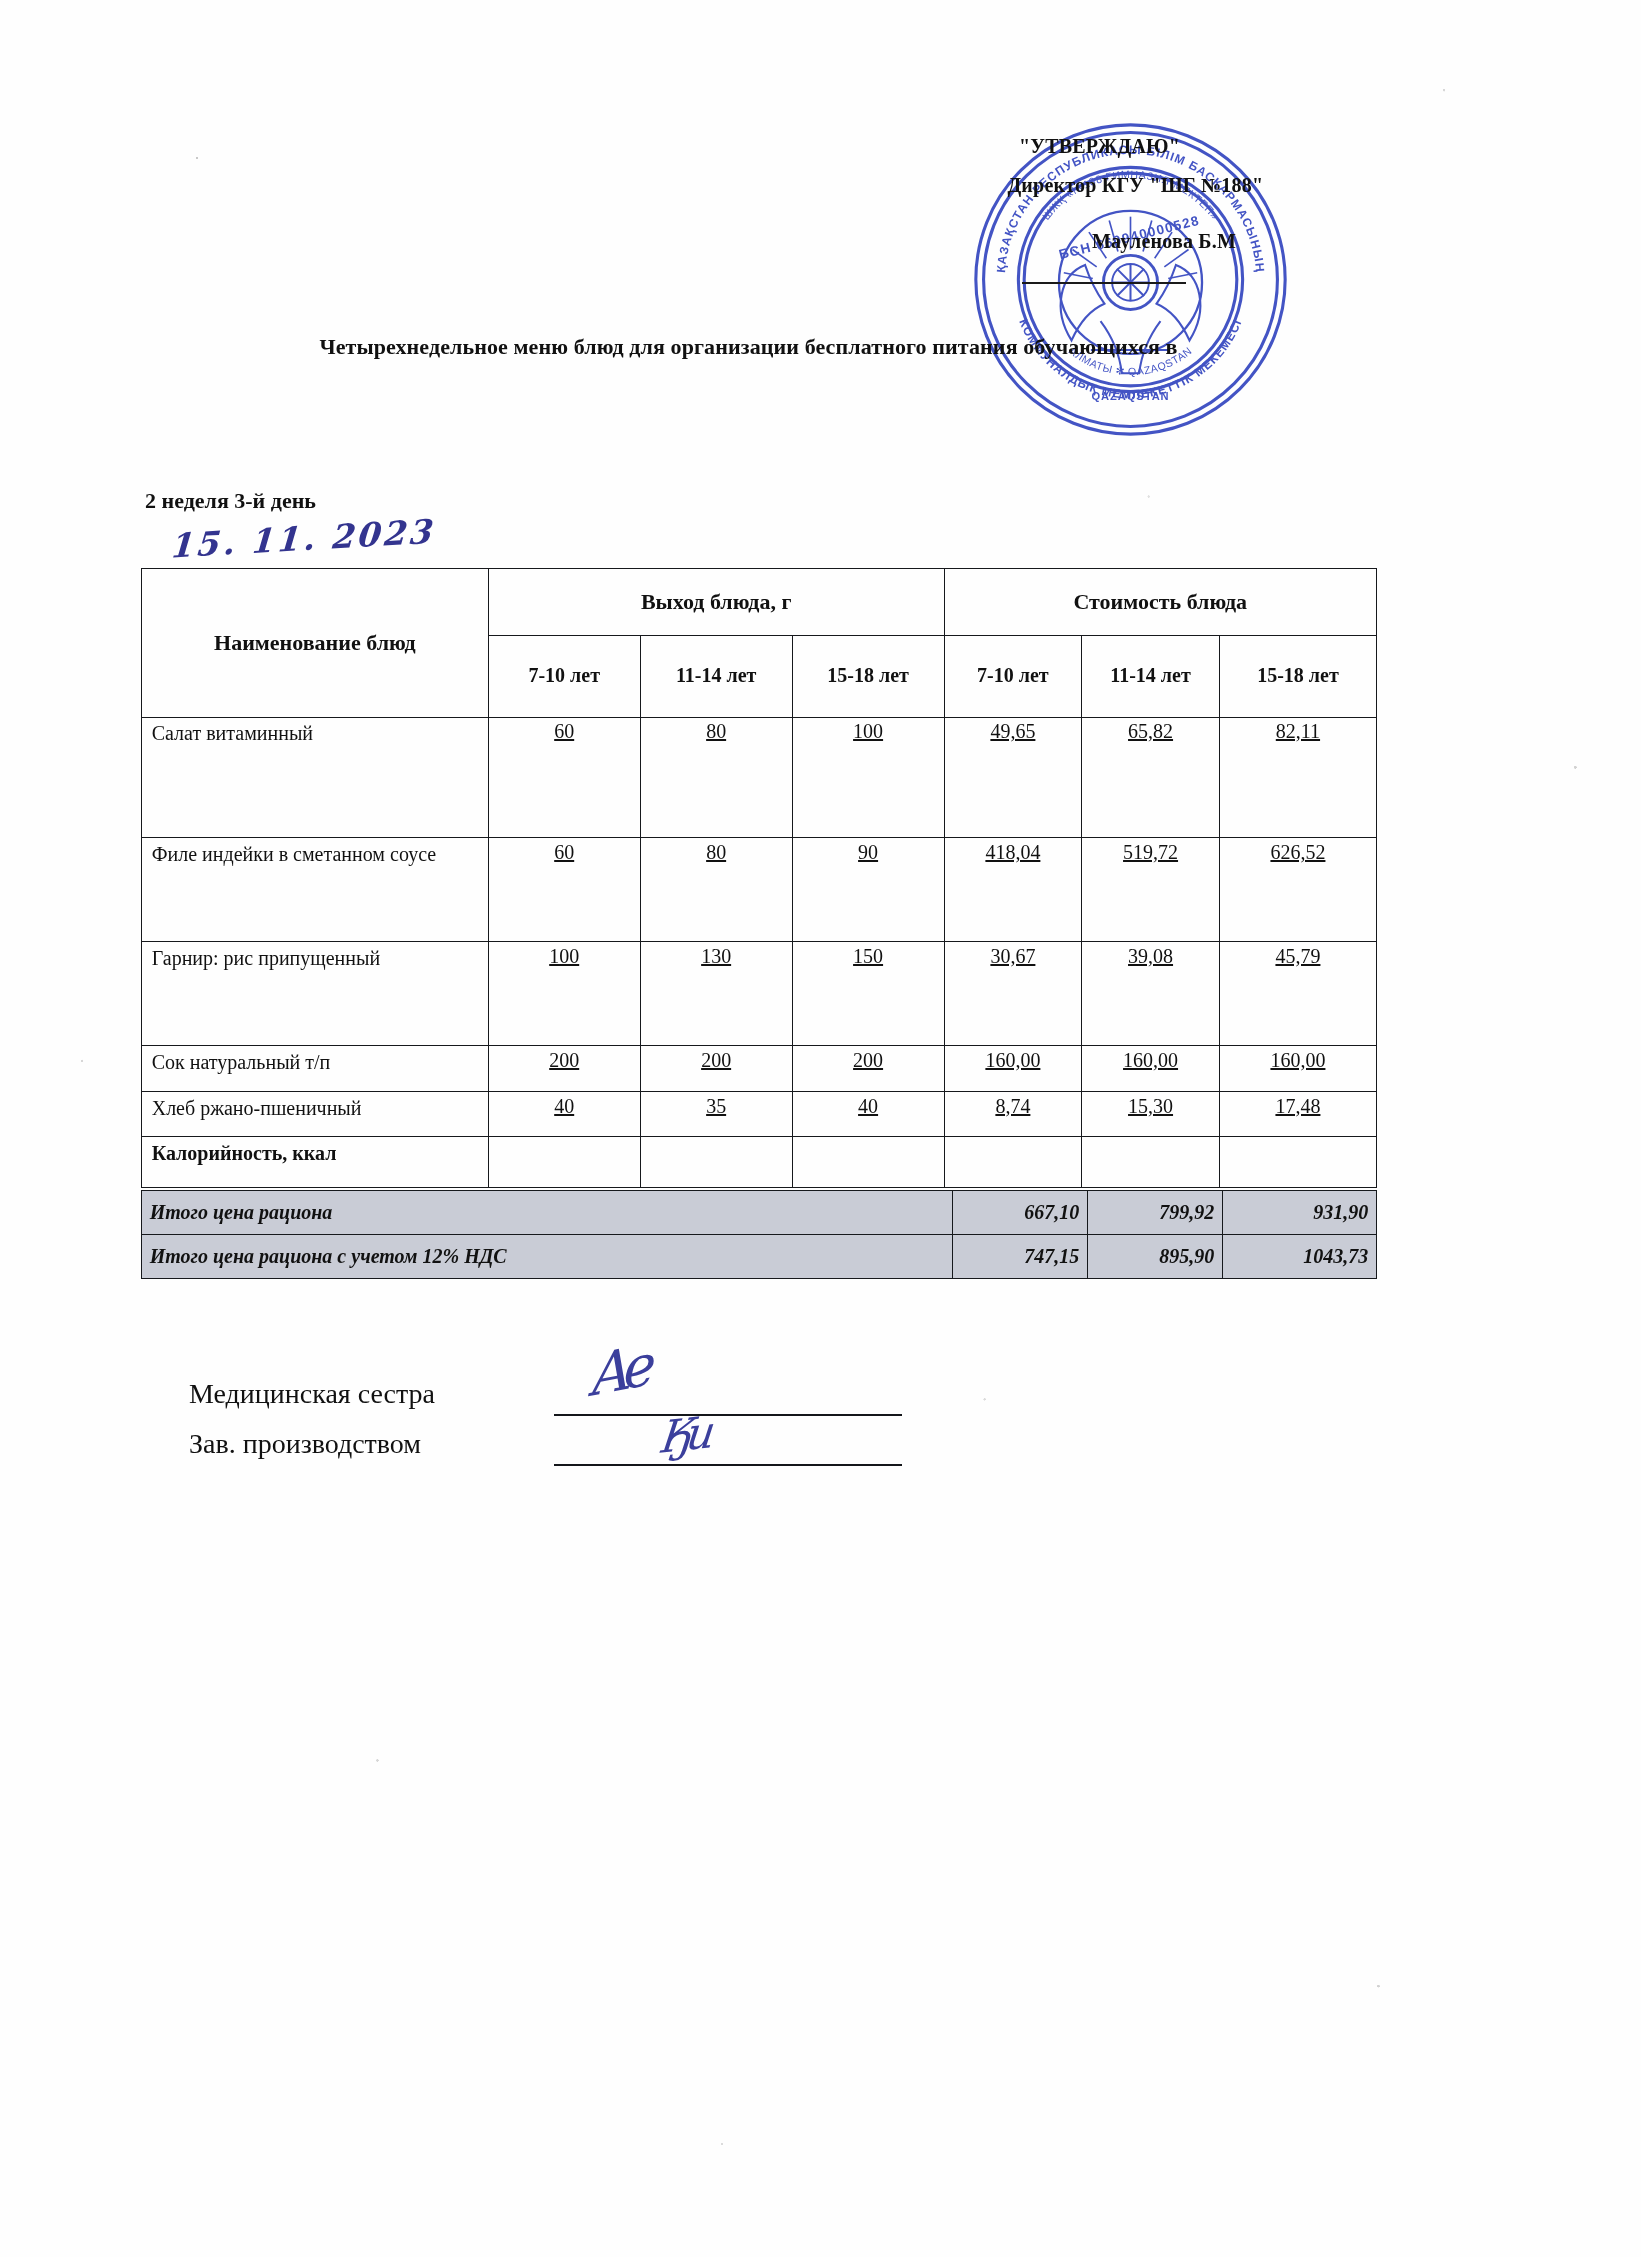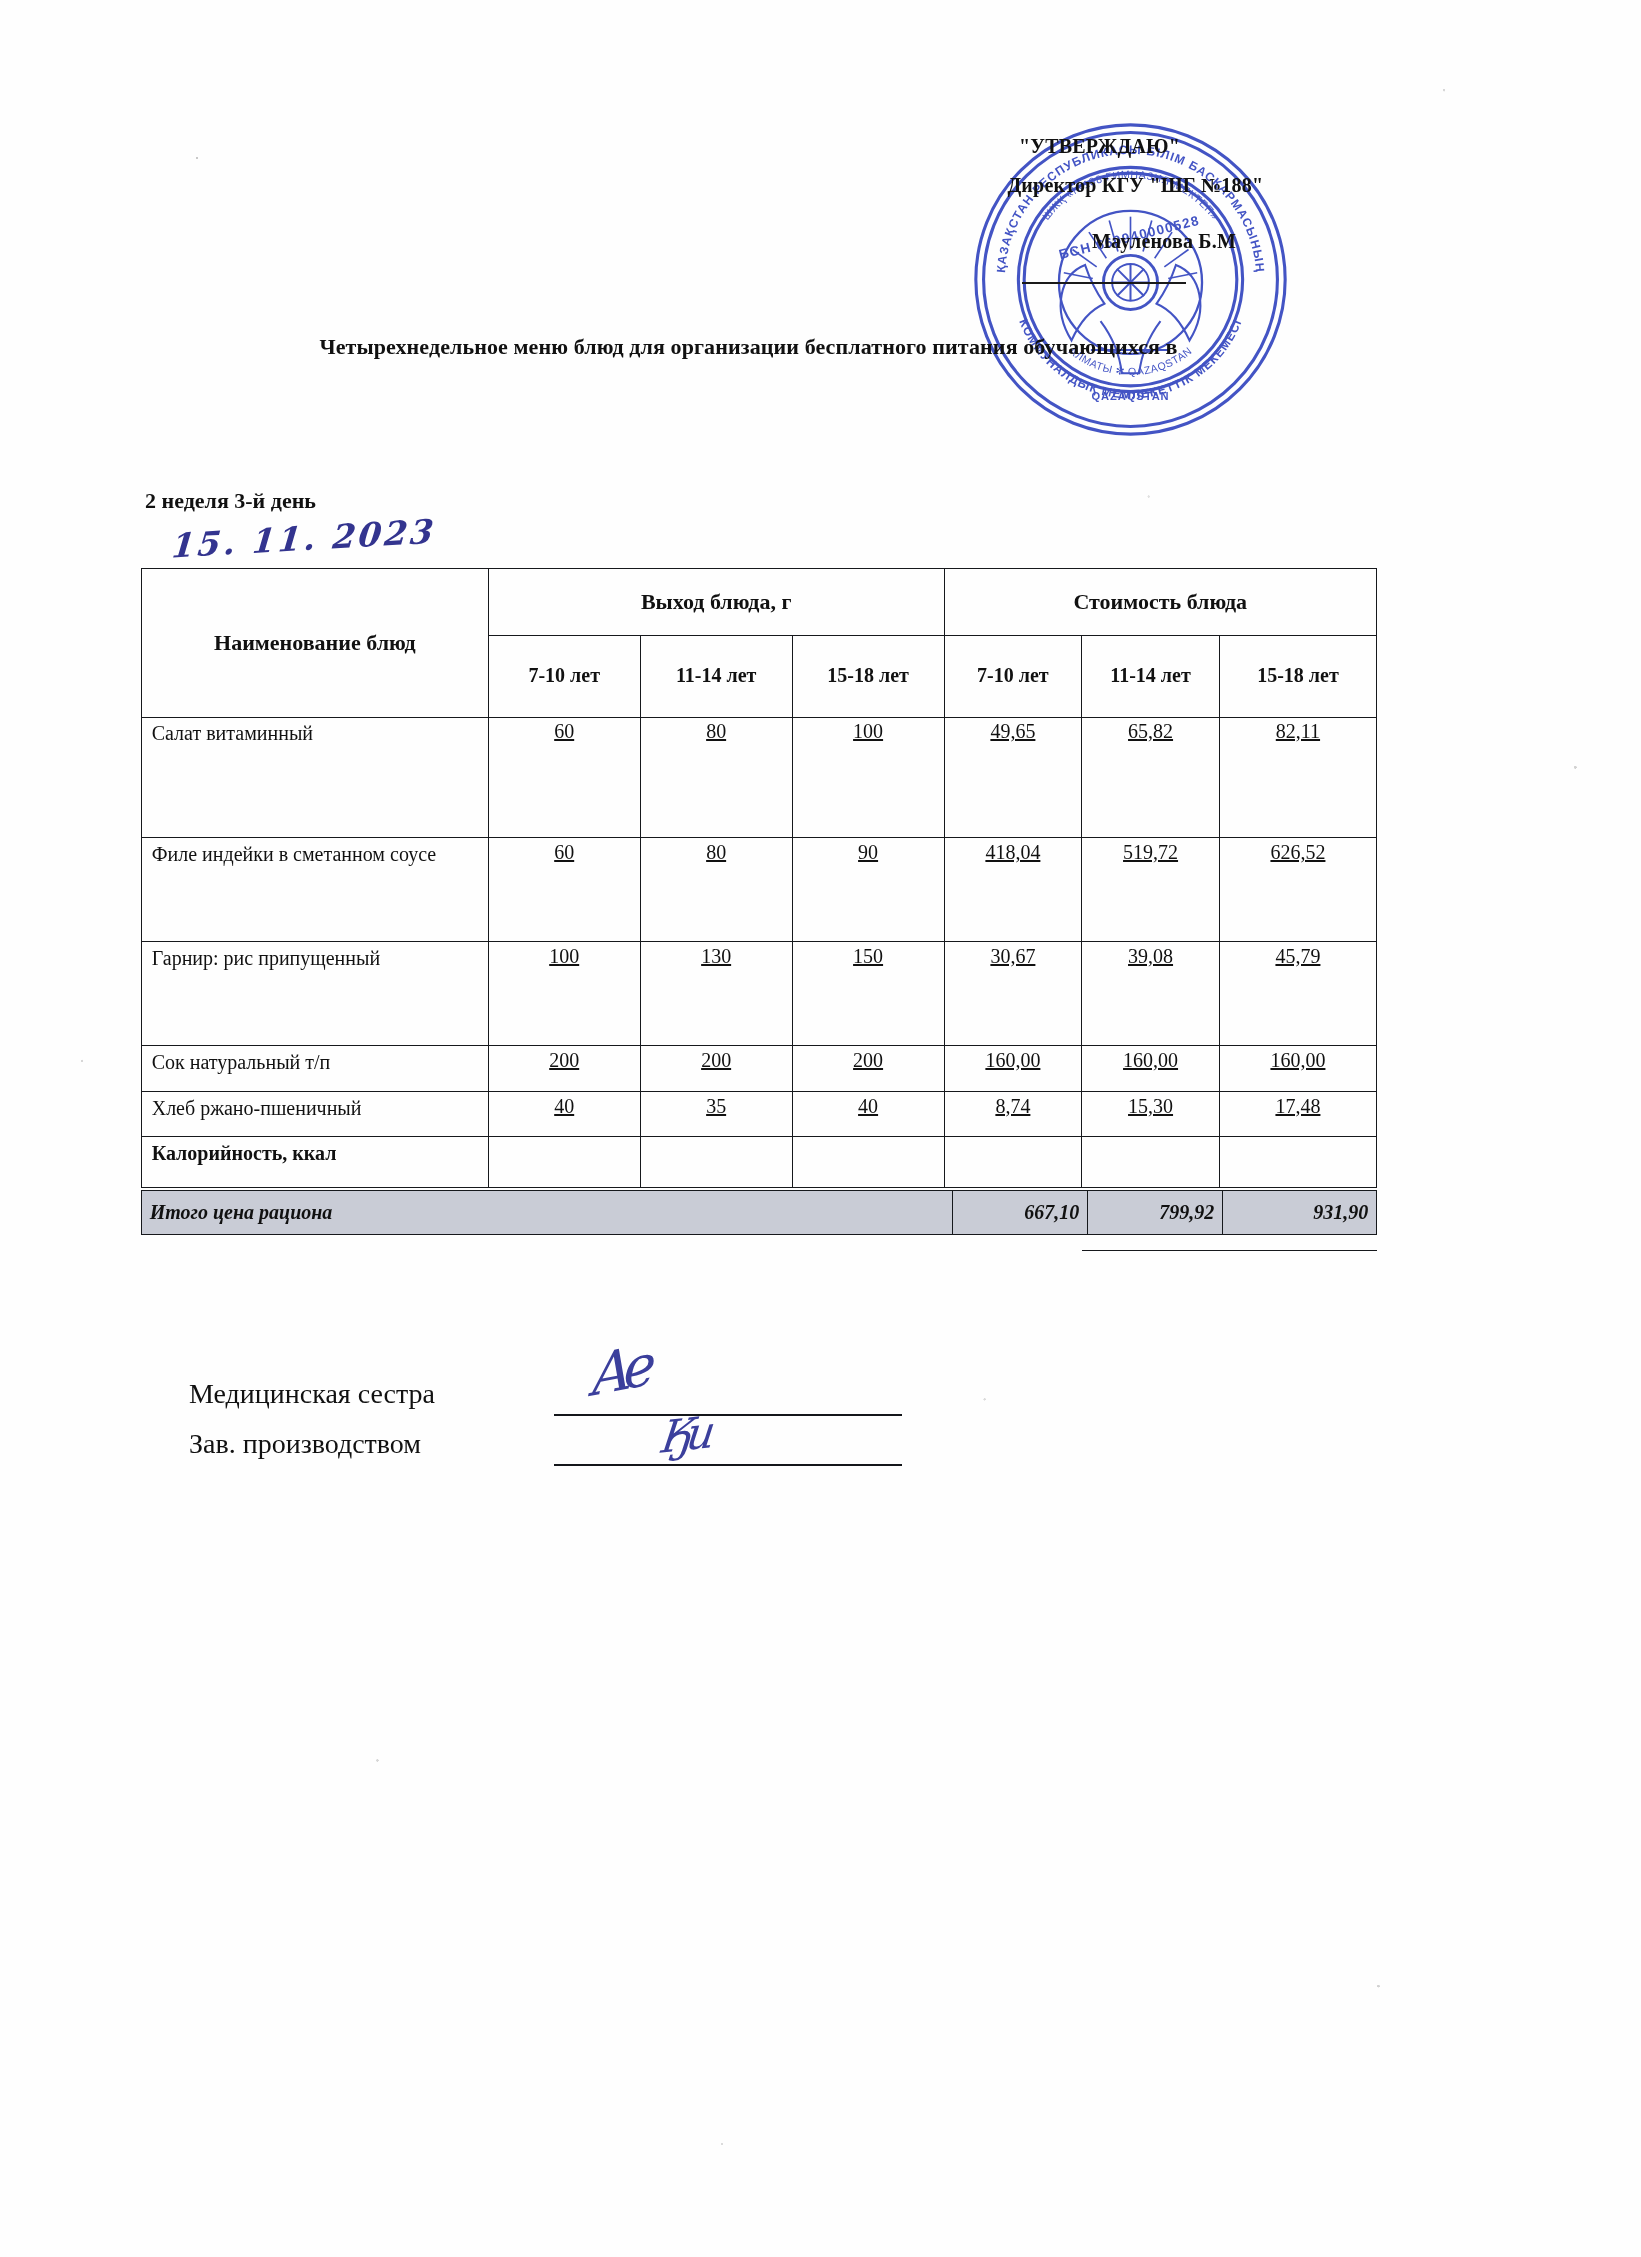--- a/index.html
+++ b/index.html
@@ -395,20 +395,26 @@
         <col style="width:135px">
         <col style="width:154px">
     </colgroup>
     <tbody>
       <tr>
         <td class="label">Итого цена рациона</td>
         <td class="value">667,10</td>
         <td class="value">799,92</td>
         <td class="value">931,90</td>
       </tr>
+      <tr>
+        <td class="label">Итого цена рациона с учетом 12% НДС</td>
+        <td class="value">747,15</td>
+        <td class="value">895,90</td>
+        <td class="value">1043,73</td>
+      </tr>
     </tbody>
   </table>
 
   <div class="sign-block">
     <div class="sign-row">
       <div class="sign-label">Медицинская сестра</div>
       <div class="sign-line">
         <span class="sig-mark sig-1">Ае</span>
       </div>
     </div>

